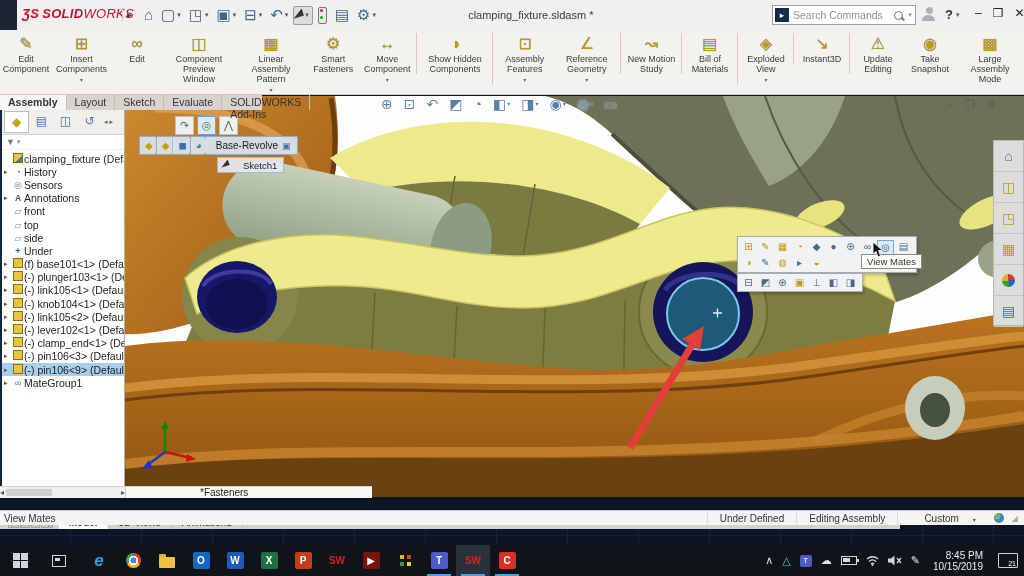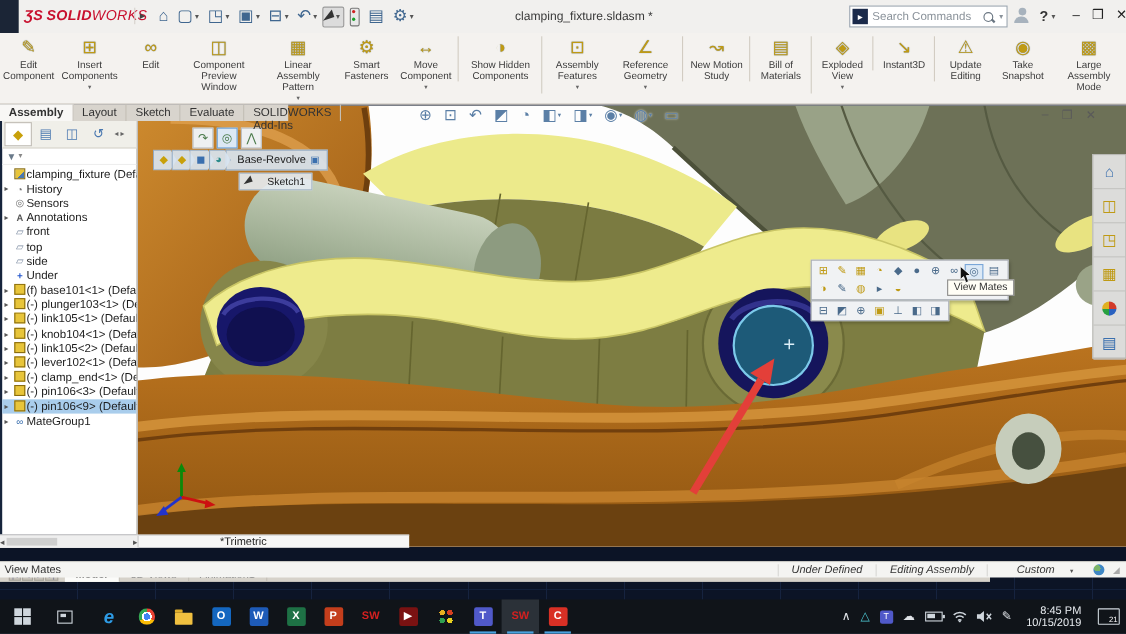--- a/index.html
+++ b/index.html
@@ -101,21 +101,21 @@
   #panel-hscroll{left:0;top:0;width:125px;height:11px;display:flex;align-items:center;background:#efefef;border-right:1px solid #ccc;}
   #panel-hscroll .thumb{width:46px;height:7px;background:#cfcfcf;margin:0 2px;}
   #view-label{left:200px;top:0px;font-size:10px;color:#222;}
   #bottomtabs{left:0;top:515px;width:900px;height:13px;background:#d6d2ca;border-top:1px solid #bab5ac;display:flex;align-items:center;font-size:10px;color:#333;z-index:7;}
   #tabnav{display:flex;gap:1px;margin:0 6px 0 8px;color:#6a6a8a;font-size:7px;}
   #tabnav span{background:#c6c2ba;border:1px solid #a8a49c;padding:0 2px;}
   .btab{padding:0 10px;height:13px;display:flex;align-items:center;border-right:1px solid #c4bfb6;}
   .btab.f-active{background:#fbfbf9;font-weight:bold;}
   #statusbar{left:0;top:510px;width:1024px;height:14px;background:#f4f4f2;border-top:1px solid #c8c8c4;font-size:10px;color:#333;z-index:7;display:flex;align-items:center;}
   #status-left{margin-left:4px;}
-  #status-right{position:absolute;right:6px;display:flex;align-items:center;height:14px;font-style:italic;}
+  #status-right{position:absolute;right:6px;display:flex;align-items:center;height:14px;}
   .stitem{padding:0 12px;border-left:1px solid #d8d8d4;}
   #status-custom{padding:0 10px 0 26px;}
   #status-custom::after{content:"▾";font-size:6px;margin-left:14px;color:#555;}
   .globe{display:inline-block;width:10px;height:10px;border-radius:50%;background:radial-gradient(circle at 35% 35%,#7ab46a 0 3px,#3f87c5 3px);margin:0 8px;}
   .grip{color:#aaa;font-size:8px;}
   
   #desktopstrip{left:0;top:524px;width:1024px;height:21px;background:#0c1426;
     background-image:repeating-linear-gradient(90deg,transparent 0 70px,#16233f 70px 71px),linear-gradient(0deg,transparent 0 9px,#13203a 9px 10px,transparent 10px);}
   
   #taskbar{left:0;top:545px;width:1024px;height:31px;background:#101419;display:flex;align-items:center;z-index:8;}
@@ -630,21 +630,21 @@
       <span class="spec2"></span>
     </div>
   </div>
 
 <div id="scrollstrip" class="abs">
   <div id="panel-hscroll" class="abs">
     <span>◂</span>
     <span class="thumb"></span>
     <span style="margin-left:auto;">▸</span>
   </div>
-  <div id="view-label" class="abs">*Trimetric</div>
+  <div id="view-label" class="abs">*Fasteners</div>
 </div>
 
 <div id="bottomtabs" class="abs">
   <span id="tabnav">
 
   <span>|◂</span>
       <span>◂</span>
       <span>▸</span>
       <span>▸|</span>
     </span>

